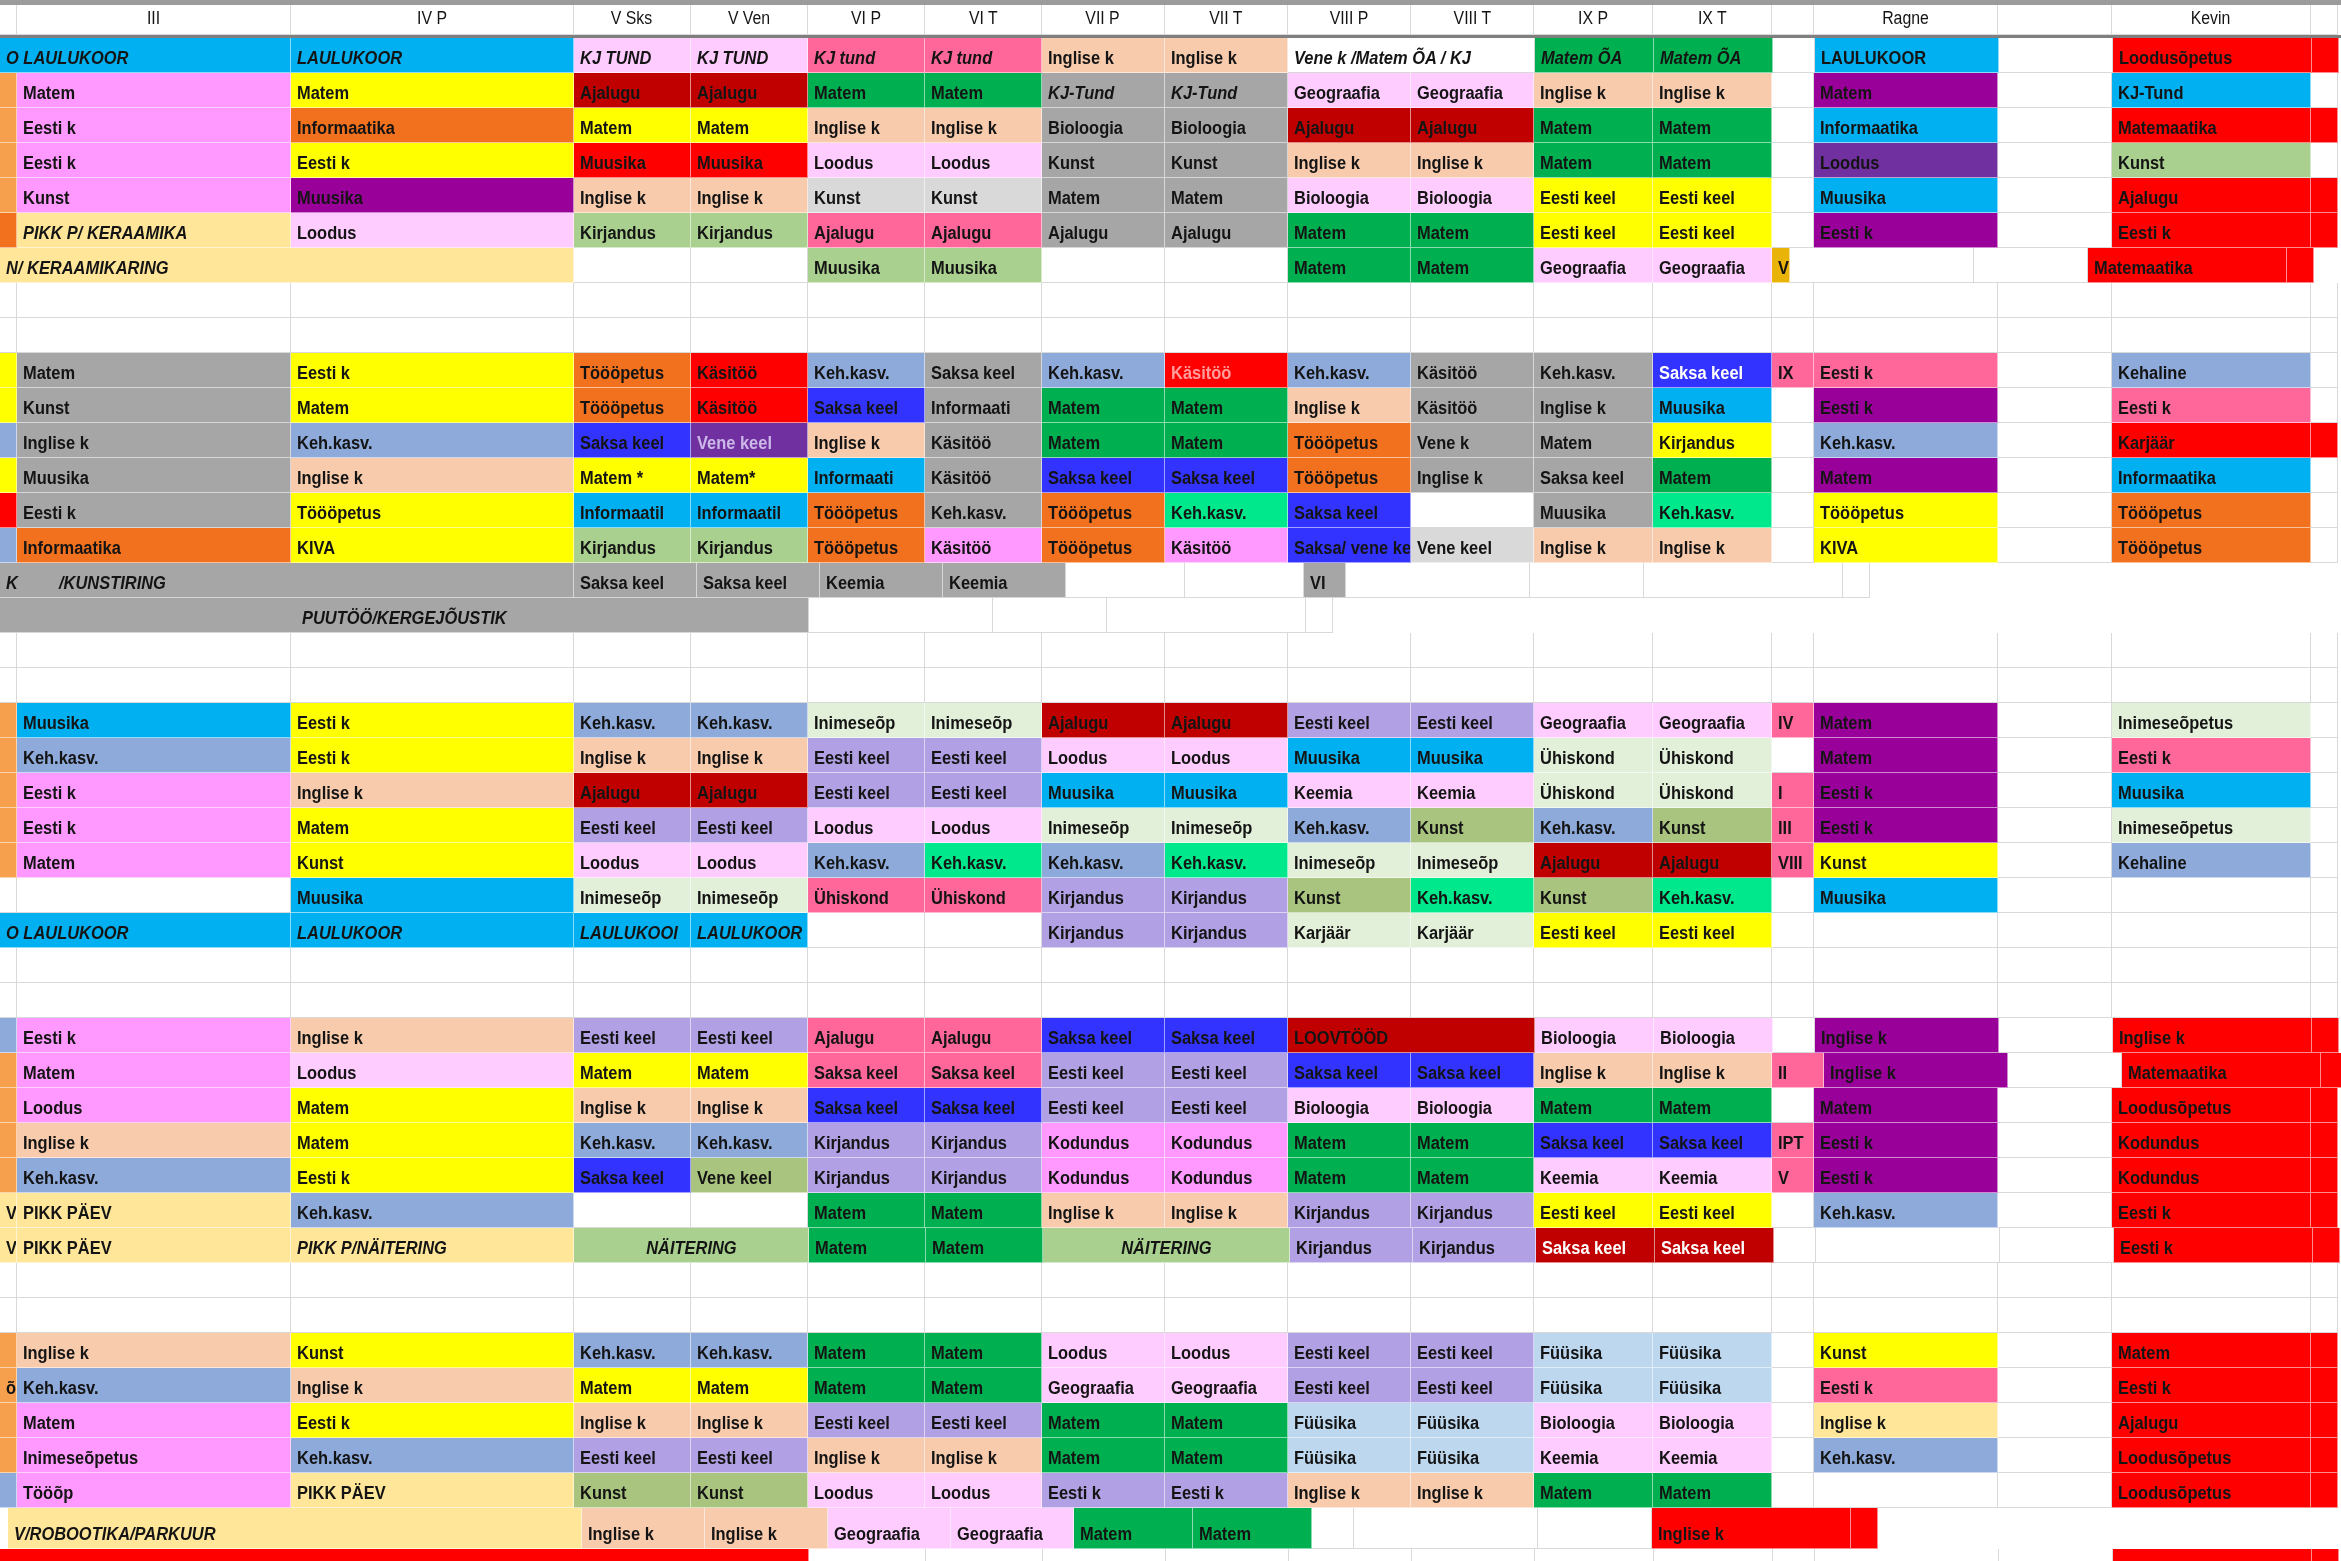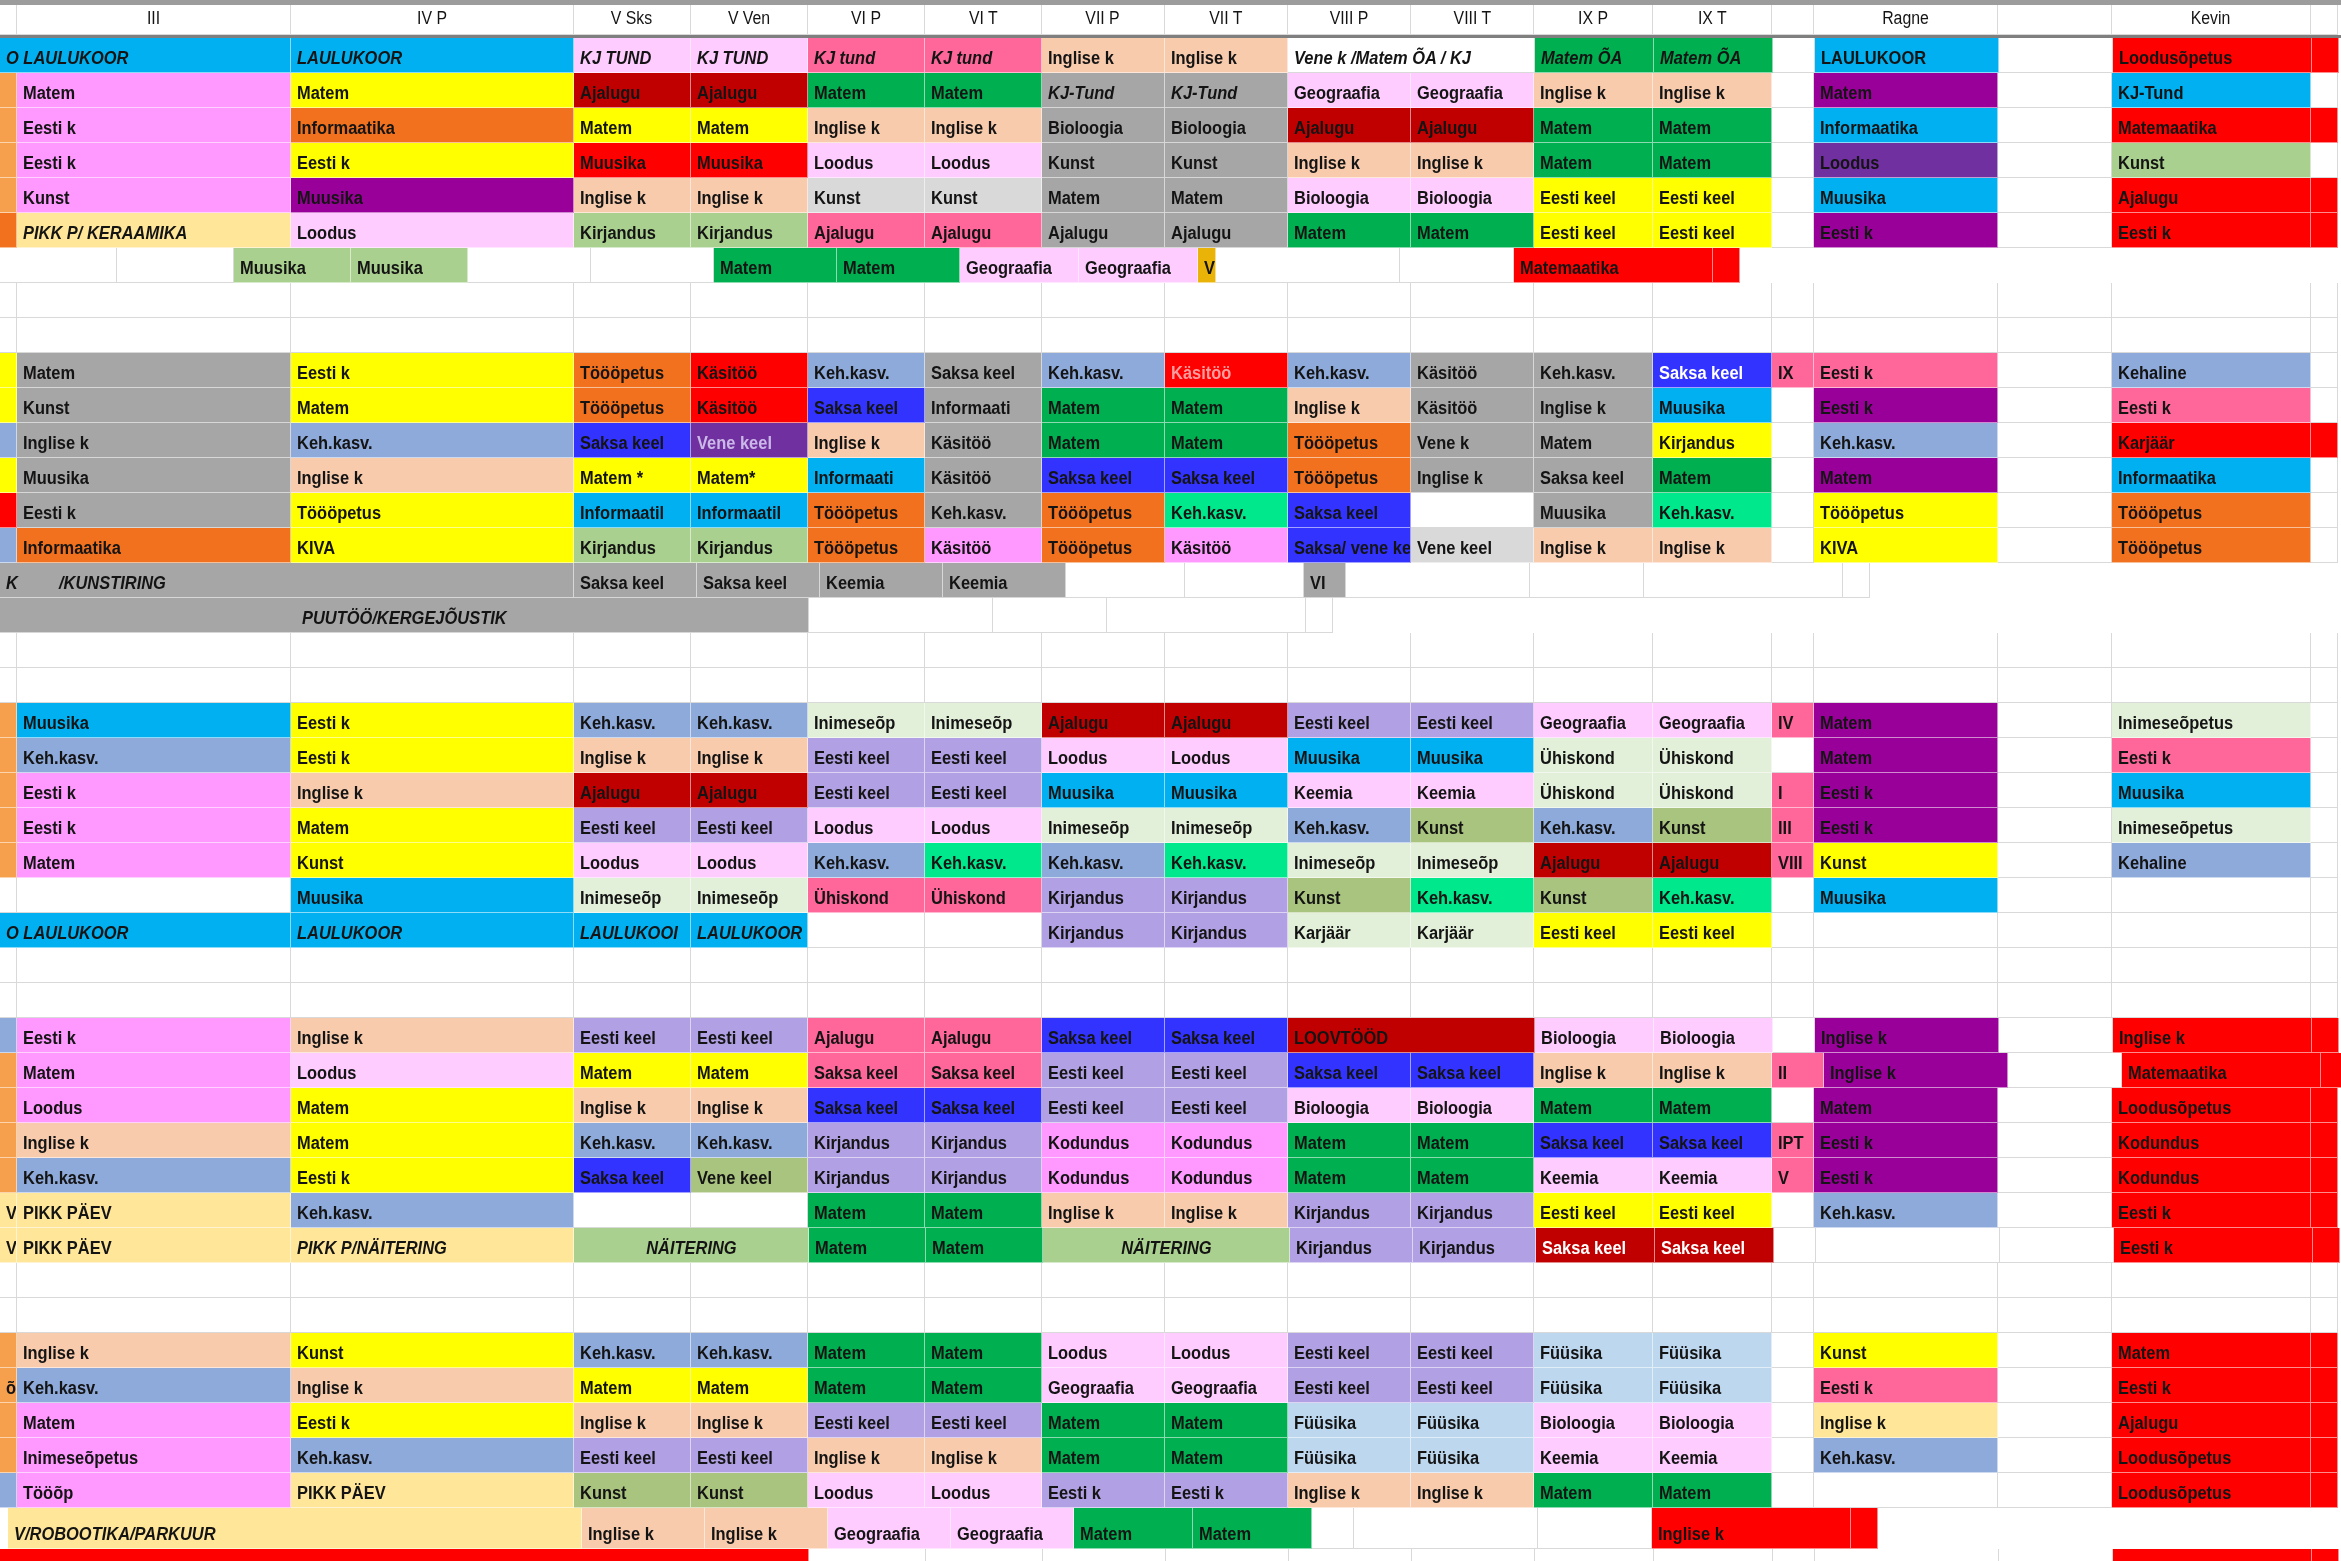--- a/index.html
+++ b/index.html
@@ -160,20 +160,21 @@
         <div class="cell" style="width: 123px; background: rgb(0, 176, 80);"><span>Matem</span></div>
         <div class="cell" style="width: 119px; background: rgb(255, 255, 0);"><span>Eesti keel</span></div>
         <div class="cell" style="width: 119px; background: rgb(255, 255, 0);"><span>Eesti keel</span></div>
         <div class="cell w" style="width: 42px;"></div>
         <div class="cell" style="width: 184px; background: rgb(153, 0, 153);"><span>Eesti k</span></div>
         <div class="cell w" style="width: 114px;"></div>
         <div class="cell" style="width: 199px; background: rgb(255, 0, 0);"><span>Eesti k</span></div>
         <div class="cell" style="width: 26.5px; background: rgb(255, 0, 0);"></div>
       </div>
       <div class="srow" style="height: 35px;">
+        <div class="cell" style="width: 574px; background: rgb(255, 230, 153);"><span class="it">N/ KERAAMIKARING</span></div>
         <div class="cell w" style="width: 117px;"></div>
         <div class="cell w" style="width: 117px;"></div>
         <div class="cell" style="width: 117px; background: rgb(169, 208, 142);"><span>Muusika</span></div>
         <div class="cell" style="width: 117px; background: rgb(169, 208, 142);"><span>Muusika</span></div>
         <div class="cell w" style="width: 123px;"></div>
         <div class="cell w" style="width: 123px;"></div>
         <div class="cell" style="width: 123px; background: rgb(0, 176, 80);"><span>Matem</span></div>
         <div class="cell" style="width: 123px; background: rgb(0, 176, 80);"><span>Matem</span></div>
         <div class="cell" style="width: 119px; background: rgb(255, 204, 255);"><span>Geograafia</span></div>
         <div class="cell" style="width: 119px; background: rgb(255, 204, 255);"><span>Geograafia</span></div>

